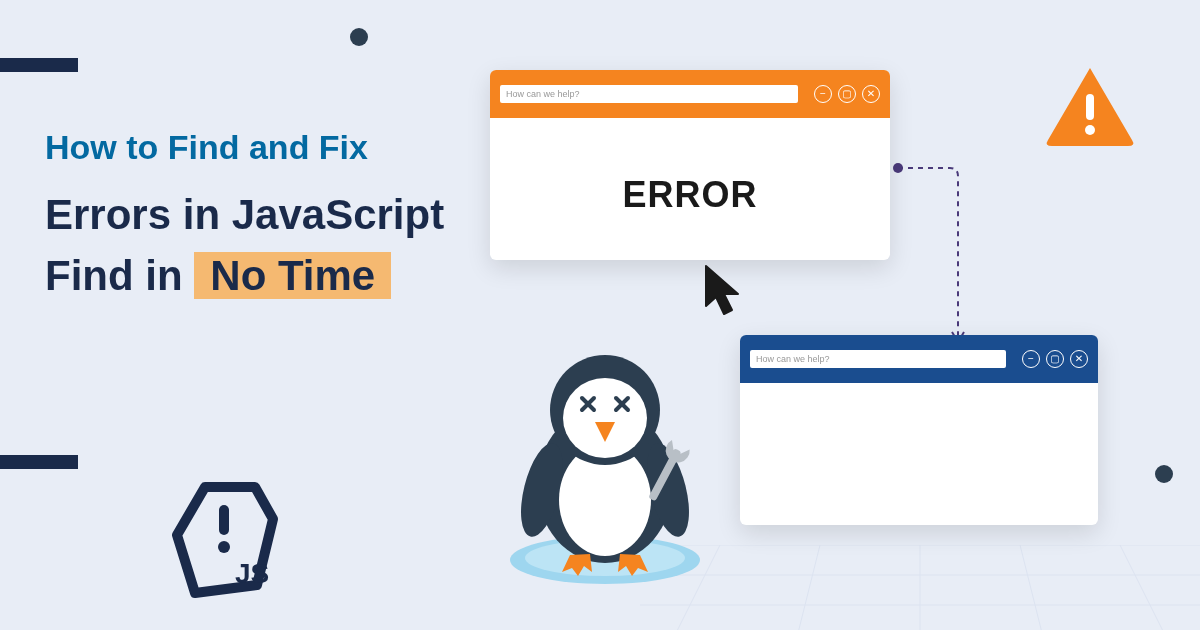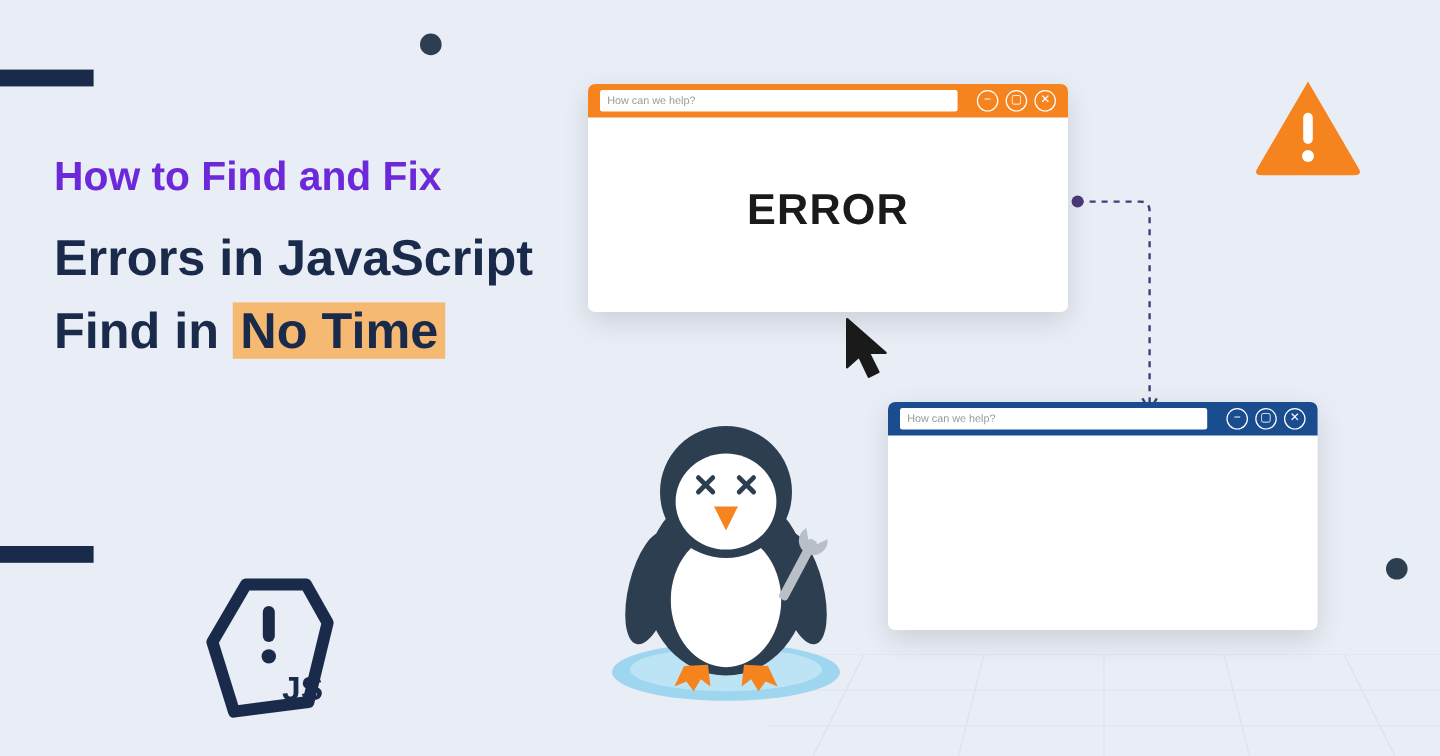--- a/index.html
+++ b/index.html
@@ -45,55 +45,55 @@
   border-radius: 50%;
   background: #2c3e50;
 }
 .headline {
   position: absolute;
   left: 45px;
   top: 128px;
   width: 480px;
 }
 .line-orange {
-  color: #6d28d9;
+  color: #0369a1;
   font-size: 34px;
   font-weight: 600;
   margin-bottom: 18px;
 }
 .line-dark {
   color: #1a2a4a;
   font-size: 42px;
   font-weight: 700;
   line-height: 1.45;
 }
 .highlight {
   background: #f5b971;
-  padding: 0 6px;
+  padding: 0 16px;
 }
 .window {
   position: absolute;
   background: #fff;
   border-radius: 6px;
   box-shadow: 0 8px 24px rgba(0,0,0,0.12);
 }
 .window-error {
   left: 490px;
   top: 70px;
   width: 400px;
   height: 190px;
 }
 .window-handling {
   left: 740px;
   top: 335px;
   width: 358px;
   height: 190px;
 }
 .titlebar {
-  height: 28px;
+  height: 48px;
   border-radius: 6px 6px 0 0;
   display: flex;
   align-items: center;
   padding: 0 10px;
   gap: 16px;
 }
 .titlebar-orange { background: #f5841f; }
 .titlebar-blue { background: #1a4d8f; }
 .searchbox {
   flex: 1;

